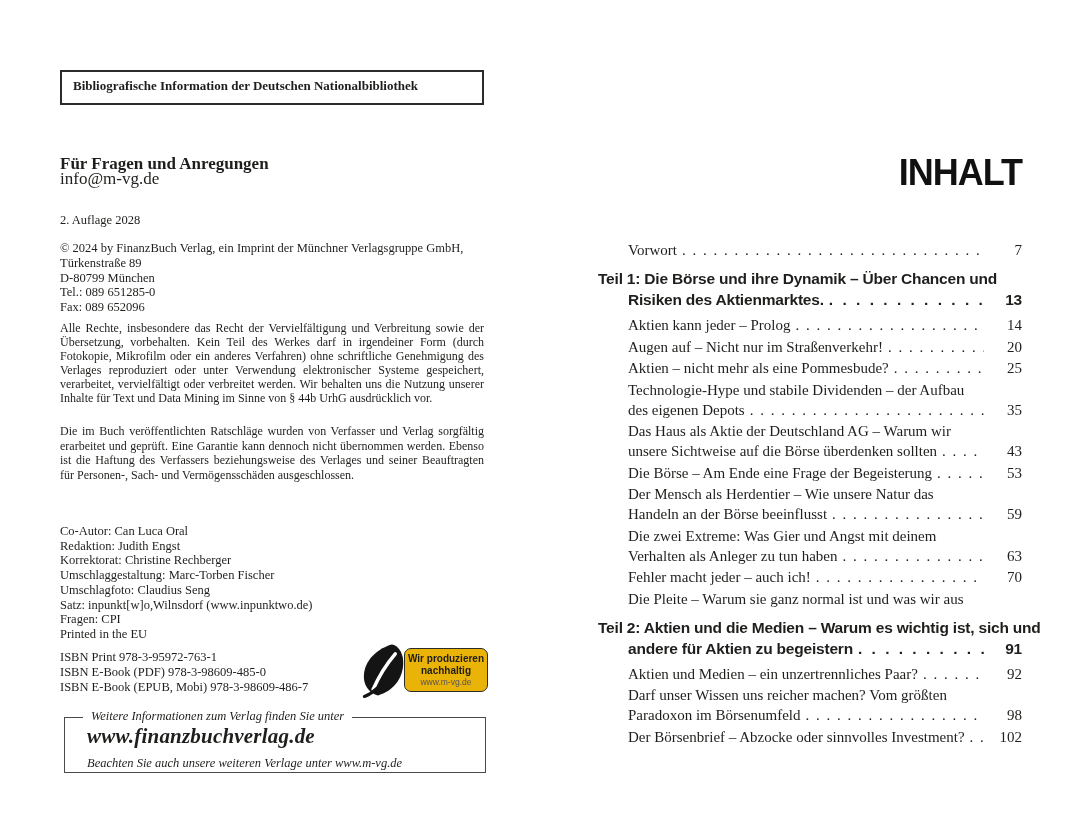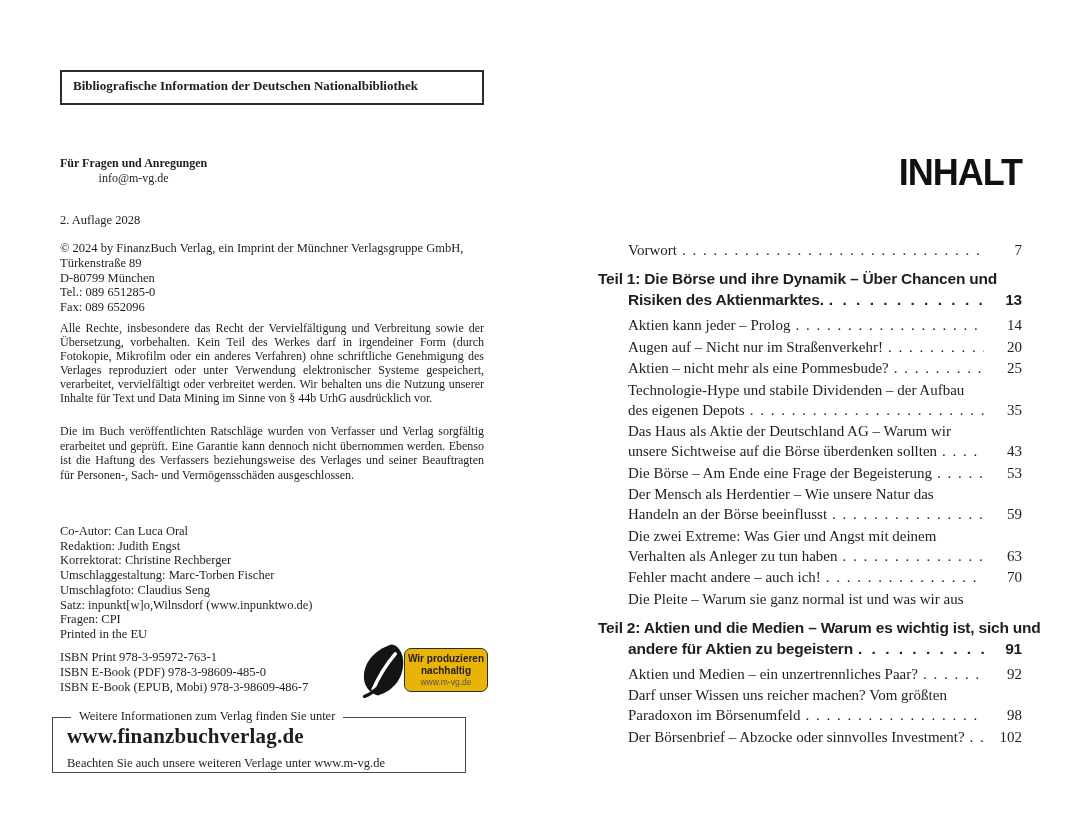--- a/index.html
+++ b/index.html
@@ -10,21 +10,21 @@
   }
 
   
   .bib-box {
     position:absolute; left:60px; top:70px; width:398px;
     border:2px solid #2b2b2b; padding:6px 11px 7px;
   }
   .bib-title { font-weight:bold; font-size:13px; margin-bottom:2px; }
   .bib-body  { font-size:12px; line-height:14px; }
 
-  .contact { position:absolute; left:60px; top:156px; font-size:12px; line-height:15px;text-align:center; }
+  .contact { position:absolute; left:60px; top:156px; font-size:17px; line-height:15px; }
   .bold { font-weight:bold; }
 
   .edition { position:absolute; left:60px; top:213px; font-size:12.5px; }
 
   .publisher { position:absolute; left:60px; top:241px; font-size:12.5px; line-height:14.8px; }
 
   .para { margin:0; position:absolute; left:60px; width:424px;
           font-size:12px; line-height:14px; text-align:justify; }
   .rights    { top:321px; }
   .liability { top:424px; line-height:14.5px; }
@@ -38,22 +38,22 @@
     position:absolute; left:46px; top:8px; width:78px;
     border:1.5px solid #2b2b2b; border-radius:7px; background:#eab308;
     padding:4px 2px 4px; text-align:center;
   }
   .eco-l1,.eco-l2 { font-family:"Liberation Sans",sans-serif; font-weight:700; font-size:10px; line-height:11.5px; }
   .eco-url { font-family:"Liberation Sans",sans-serif; font-size:8.5px; color:#555; margin-top:1px; }
   .leaf { position:absolute; left:0; top:2px; width:54px; height:56px; }
 
   
   .info-box {
-    position:absolute; left:52px; top:717px; width:388px; height:39px;
-    border:1.5px solid #4a4a4a; padding:7px 10px 8px 14px;
+    position:absolute; left:64px; top:717px; width:388px; height:39px;
+    border:1.5px solid #4a4a4a; padding:7px 10px 8px 22px;font-style:italic;
   }
   .info-legend {
     position:absolute; top:-9px; left:18px; background:#fff;
     padding:0 8px; font-size:12.5px; white-space:nowrap;
   }
   .info-url { font-weight:bold; font-size:21px; line-height:23px; letter-spacing:0.2px; }
   .info-footer { font-size:12.5px; margin-top:8px; }
 
   
   .inhalt-title {
@@ -243,21 +243,21 @@
         </div>
         <div class="toc-line">
           <span class="tt">Verhalten als Anleger zu tun haben</span>
           <span class="dots"></span>
           <span class="pg">63</span>
         </div>
       </div>
 
       <div class="toc-entry">
         <div class="toc-line">
-          <span class="tt">Fehler macht andere – auch ich!</span>
+          <span class="tt">Fehler macht jeder – auch ich!</span>
           <span class="dots"></span>
           <span class="pg">70</span>
         </div>
       </div>
 
       <div class="toc-entry">
         <div class="toc-line">
           <span class="tt">Die Pleite – Warum sie ganz normal ist und was wir aus</span>
         </div>
       </div>

